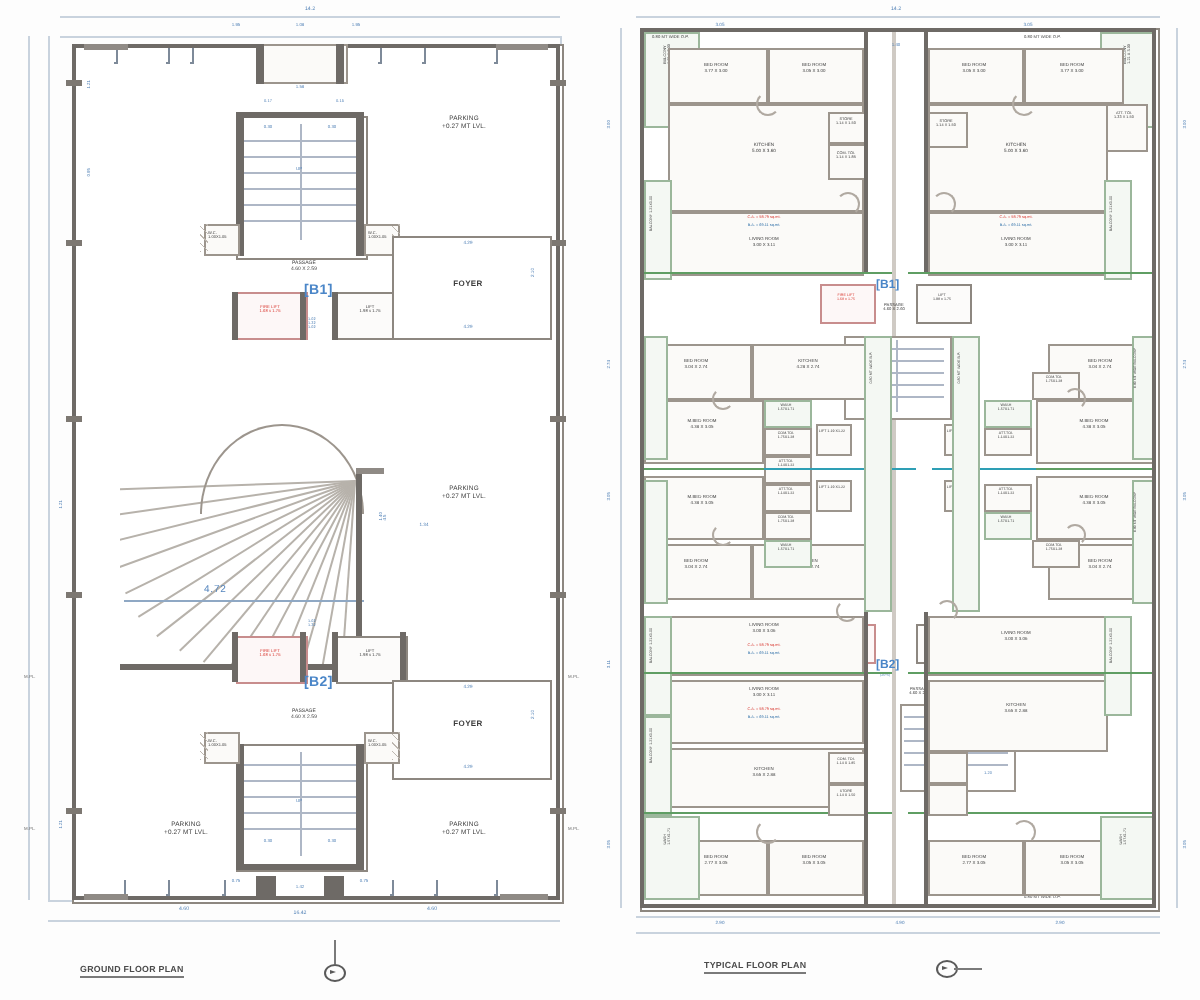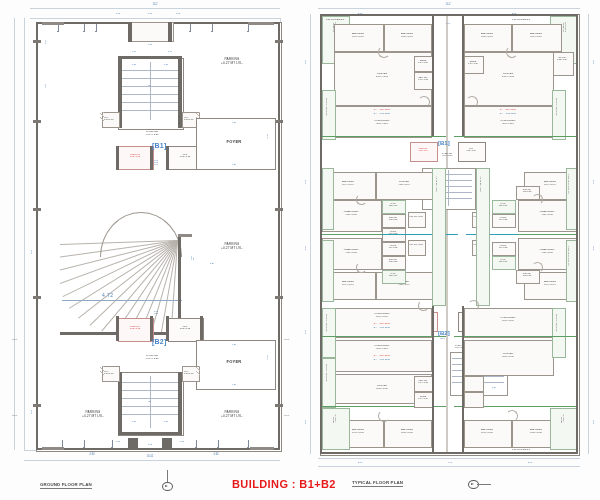--- a/index.html
+++ b/index.html
@@ -782,15 +782,14 @@
     <div class="dimtxt" style="left:60px;top:461px;font-size:2.3px;">2.90</div>
     <div class="dimtxt" style="left:150px;top:461px;font-size:2.3px;">4.90</div>
     <div class="dimtxt" style="left:230px;top:461px;font-size:2.3px;">2.90</div>
 
     <div class="plantitle" style="left:52px;top:480px;">TYPICAL FLOOR PLAN</div>
 
     <div class="nmark" style="left:168px;top:480px;"></div>
     <div class="dim" style="left:177px;top:484px;width:14px;background:#7a7a7a;"></div>
   </div>
 
-  <div class="bldg" style="left:232px;top:478px;">BUILDING : B1+B2</div>
 
 </div>
 
 </body></html>

